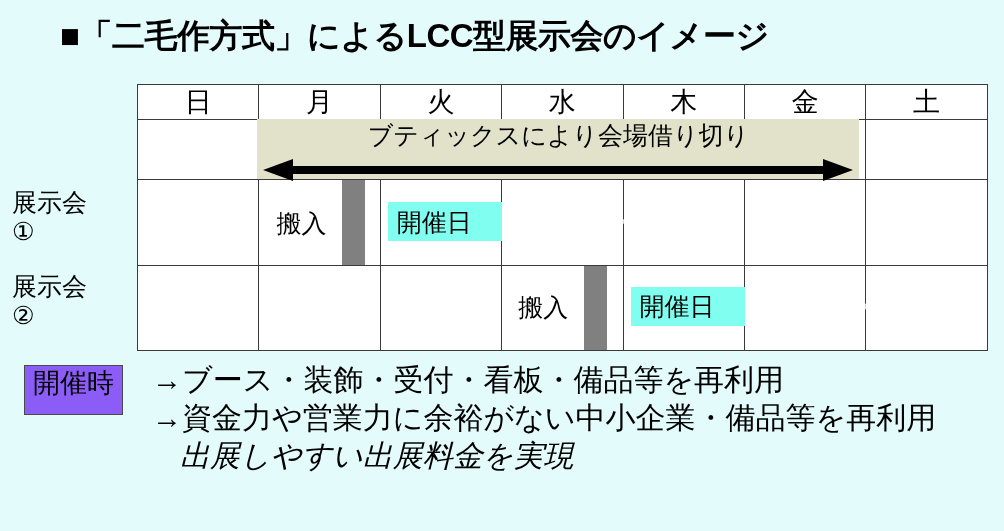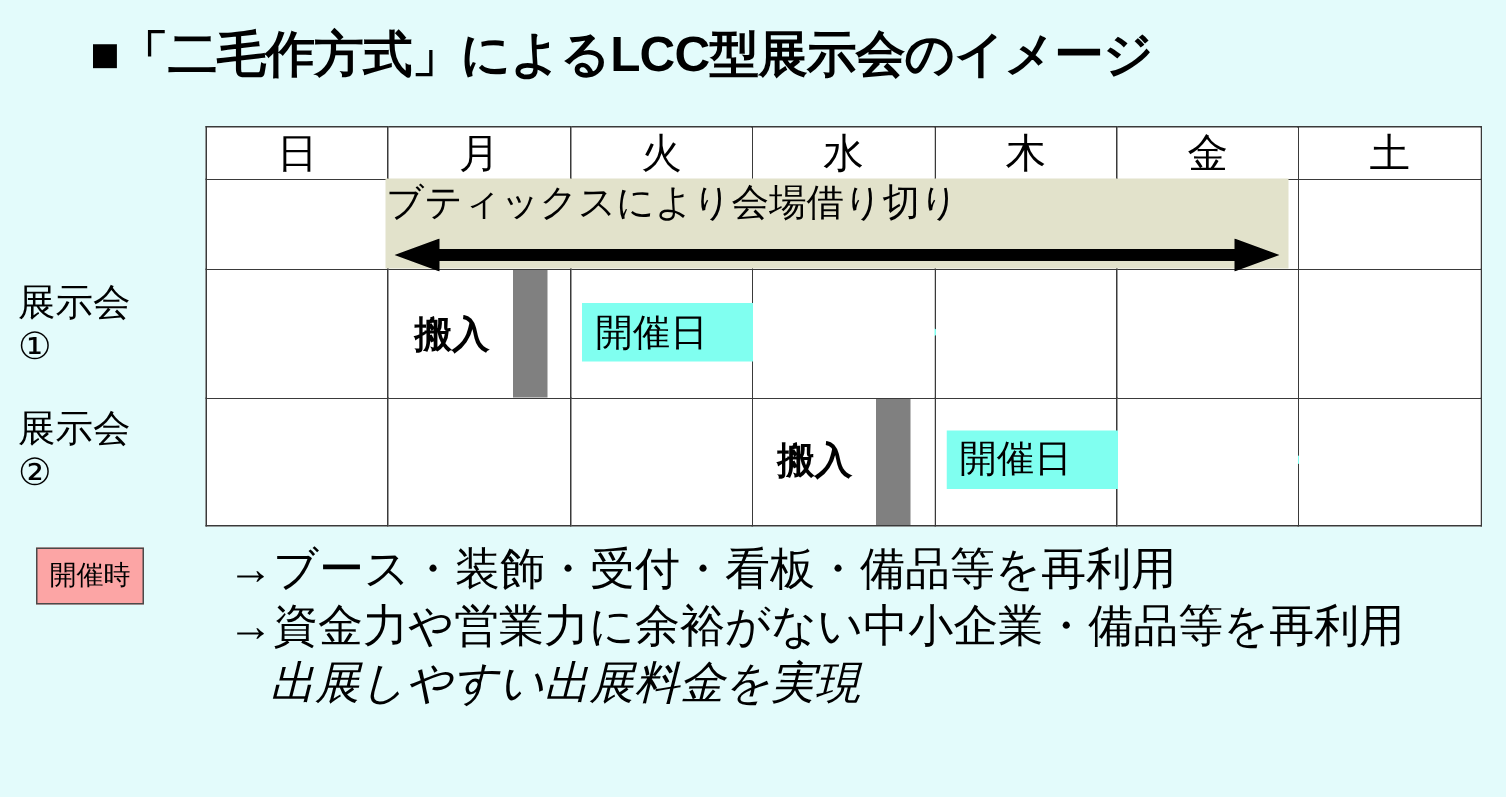--- a/index.html
+++ b/index.html
@@ -83,21 +83,21 @@
     width: 602px;
     height: 60px;
     background: #e2e2cb;
     pointer-events: none;
   }
   .venue-text {
     position: absolute;
     left: 120.4px;
     top: 36px;
     width: 602px;
-    text-align: left;
+    text-align: center;
     font-size: 25px;
     line-height: 31px;
     white-space: nowrap;
   }
   .venue-arrow {
     position: absolute;
     left: 126px;
     top: 75px;
     width: 590px;
     height: 22px;
@@ -112,21 +112,20 @@
     bottom: 0;
   }
   .loadin-bar.b1 { left: 83px; }
   .loadin-bar.b2 { left: 82px; }
 
   .loadin-text {
     position: absolute;
     font-size: 25px;
     line-height: 30px;
     white-space: nowrap;
-    font-weight: bold;
   }
   .loadin-text.t1 { left: 17px; top: 28px; }
   .loadin-text.t2 { left: 16px; top: 26px; }
 
   
   .event-arrow {
     position: absolute;
     pointer-events: none;
   }
   .event-arrow.a1 {
@@ -149,24 +148,24 @@
   }
   .event-label.l1 { left: 16px; top: 27px; }
   .event-label.l2 { left: 16px; top: 25px; }
 
   
   .note-box {
     position: absolute;
     left: 24px;
     top: 365px;
     border: 1.6px solid #4a4a4a;
-    padding: 2px 8px 4px 8px;
-    font-size: 18px;
+    padding: 2px 8px 16px 8px;
+    font-size: 27px;
     line-height: 30px;
-    background: #fca5a5;
+    background: #8b5cf6;
     white-space: nowrap;
   }
   .note-lines {
     position: absolute;
     left: 152px;
     top: 361px;
     width: 840px;
     font-size: 30px;
     line-height: 38px;
   }

